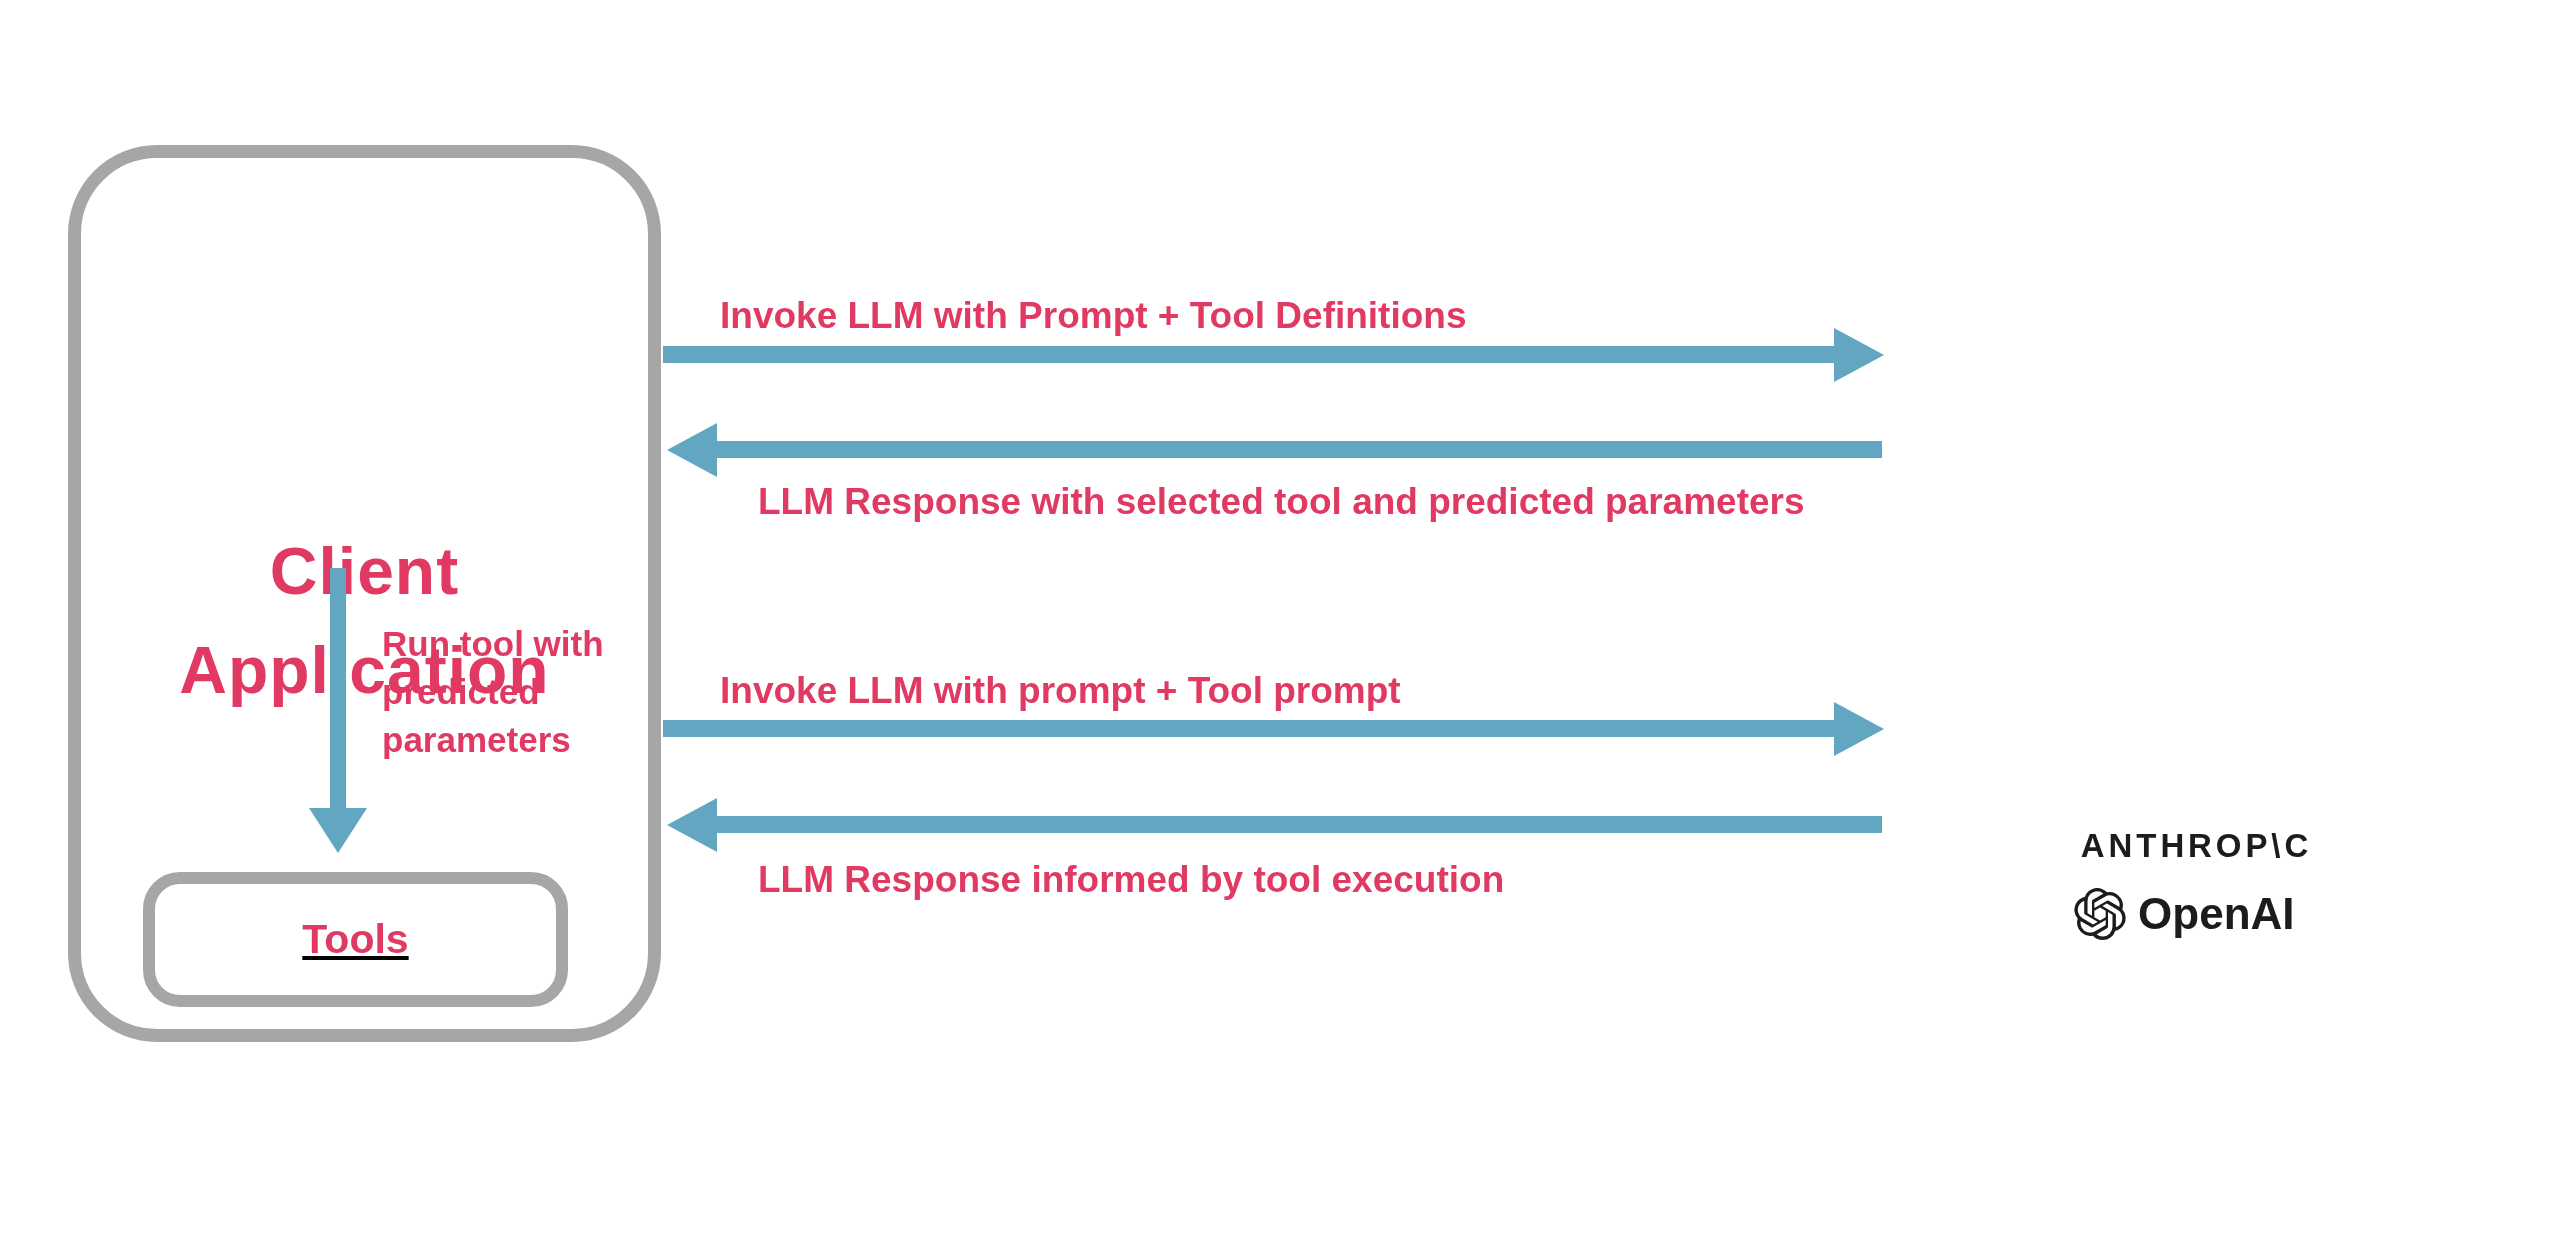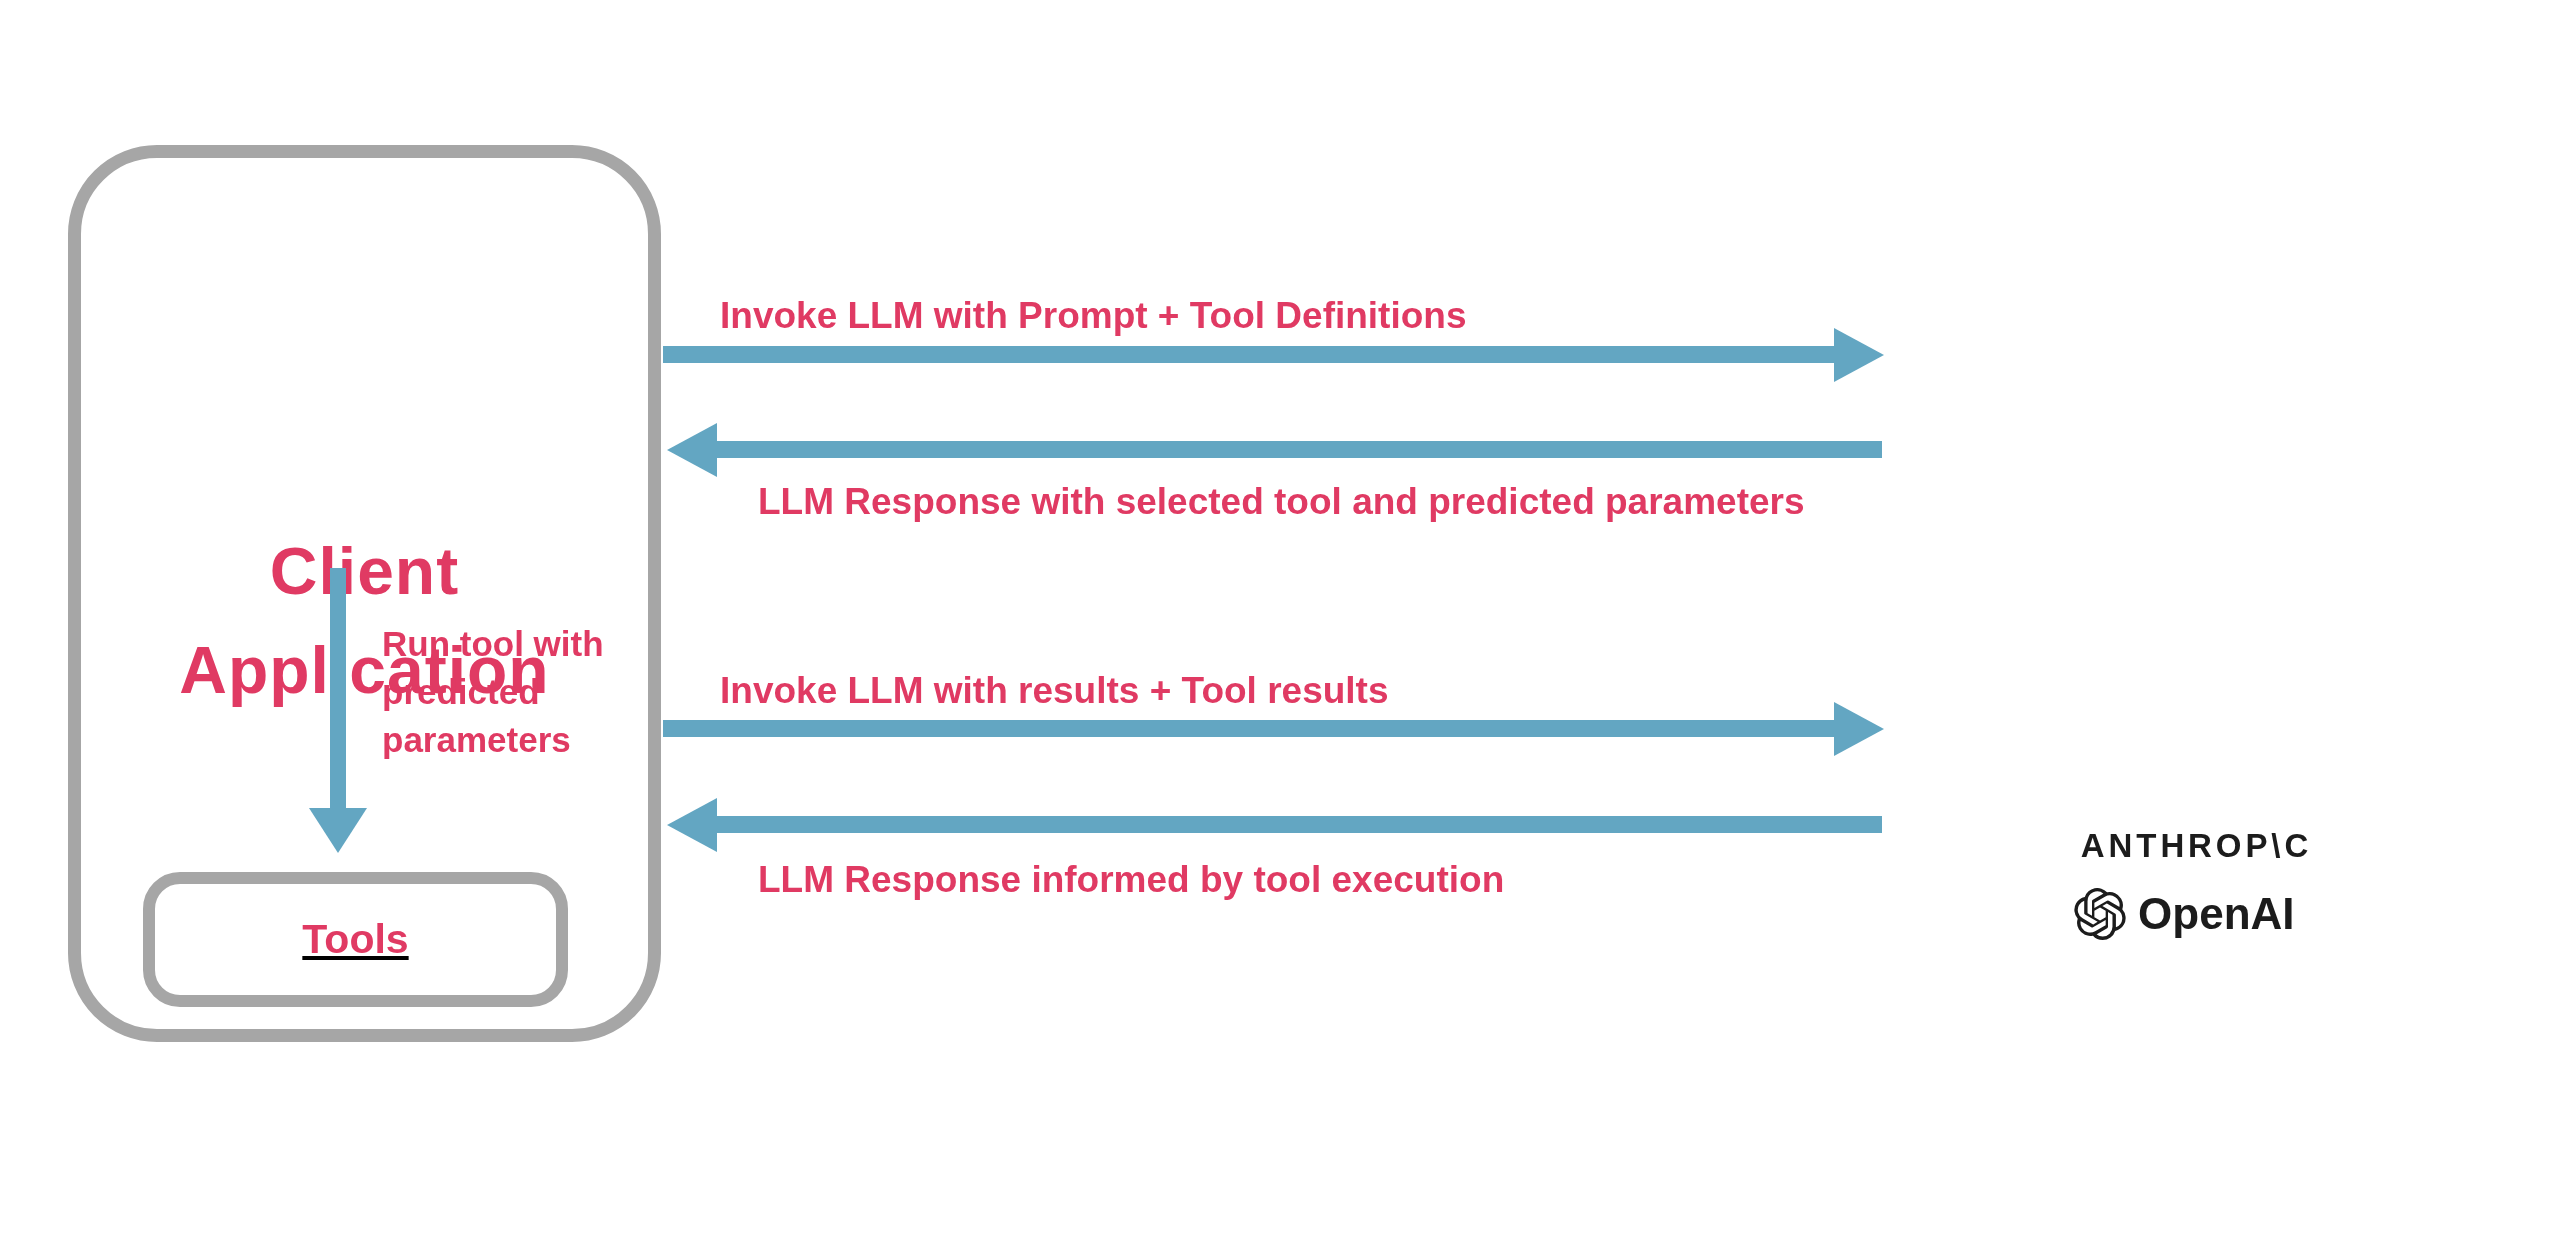--- a/index.html
+++ b/index.html
@@ -140,21 +140,21 @@
   <div class="msg-label" style="left:720px;top:294px">Invoke LLM with Prompt + Tool Definitions</div>
   <div class="h-arrow" style="left:663px;top:346px;width:1171px">
     <span class="head-right"></span>
   </div>
 
   <div class="h-arrow" style="left:717px;top:441px;width:1165px">
     <span class="head-left"></span>
   </div>
   <div class="msg-label" style="left:758px;top:480px">LLM Response with selected tool and predicted parameters</div>
 
-  <div class="msg-label" style="left:720px;top:669px">Invoke LLM with results + Tool results</div>
+  <div class="msg-label" style="left:720px;top:669px">Invoke LLM with prompt + Tool prompt</div>
   <div class="h-arrow" style="left:663px;top:720px;width:1171px">
     <span class="head-right"></span>
   </div>
 
   <div class="h-arrow" style="left:717px;top:816px;width:1165px">
     <span class="head-left"></span>
   </div>
   <div class="msg-label" style="left:758px;top:858px">LLM Response informed by tool execution</div>
 
 </div>

